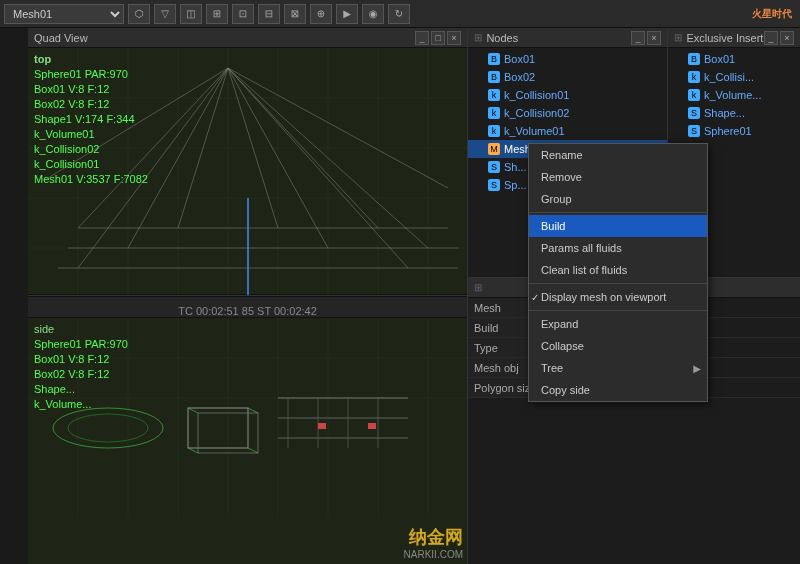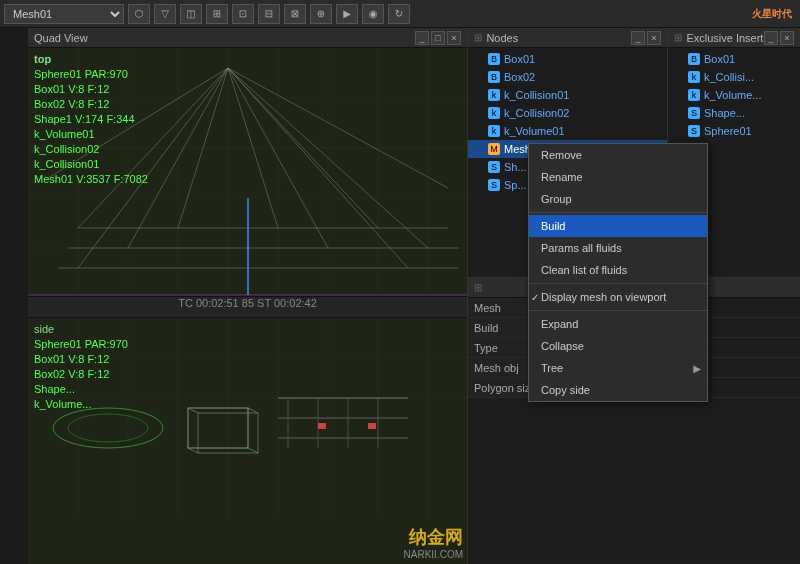--- a/index.html
+++ b/index.html
@@ -100,34 +100,34 @@
       align-items: center;
       justify-content: center;
       cursor: pointer;
       font-size: 9px;
       color: #aaa;
     }
 
     
     #viewport-top {
       flex: 1;
-      background: #a21caf;
+      background: #000000;
       position: relative;
       border-bottom: 1px solid #333;
       overflow: hidden;
     }
 
     
     .timecode-bar {
       height: 22px;
       background: #252525;
       border-top: 1px solid #111;
       border-bottom: 1px solid #111;
       display: flex;
-      align-items: flex-start;
+      align-items: flex-end;
       justify-content: center;
       font-size: 11px;
       color: #888;
     }
 
     
     #viewport-bottom {
       flex: 1;
       background: #1e2a1e;
       position: relative;
@@ -518,24 +518,24 @@
             <span>Sh...</span>
           </div>
           <div class="node-item">
             <span class="node-icon">S</span>
             <span>Sp...</span>
           </div>
         </div>
 
         <div id="context-menu">
           <div class="ctx-item">
+              <span>Rename</span>
+            </div>
+          <div class="ctx-item">
               <span>Remove</span>
-            </div>
-          <div class="ctx-item">
-              <span>Rename</span>
             </div>
           <div class="ctx-item">
               <span>Group</span>
             </div>
           <div class="ctx-separator"></div>
           <div class="ctx-item highlighted">
               <span>Build</span>
             </div>
           <div class="ctx-item">
               <span>Params all fluids</span>

